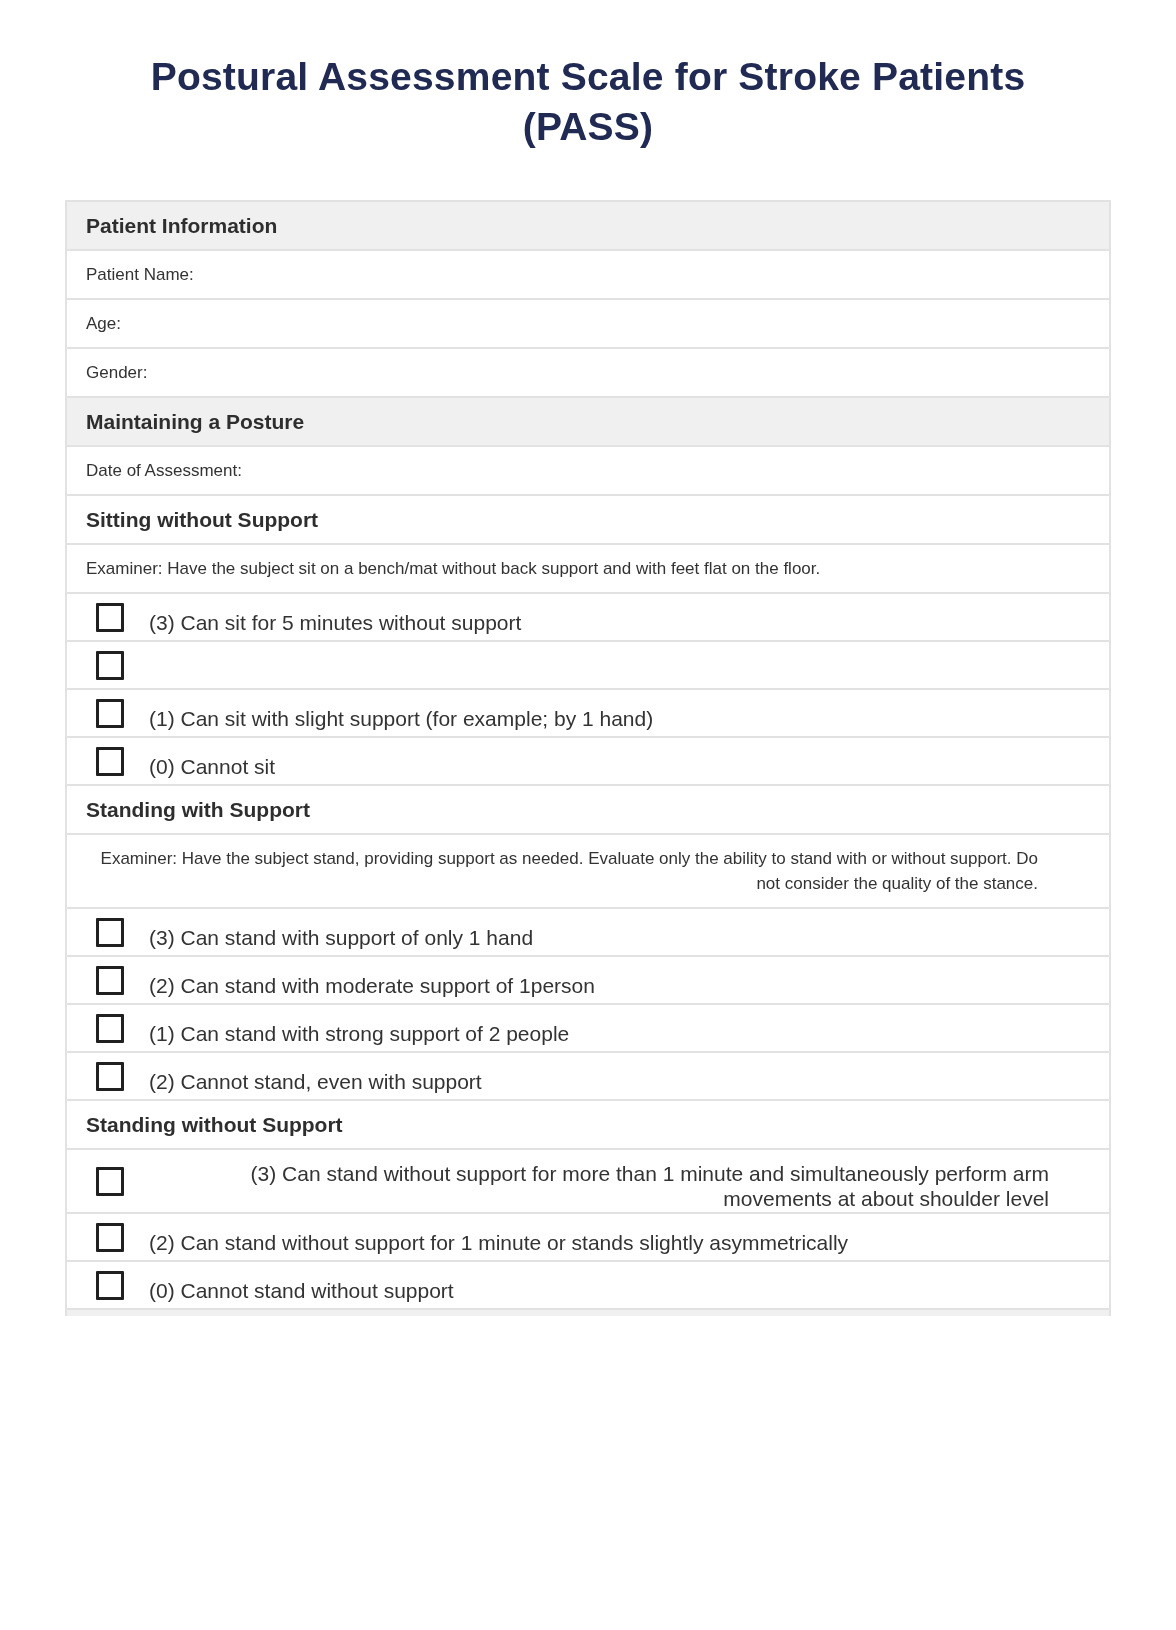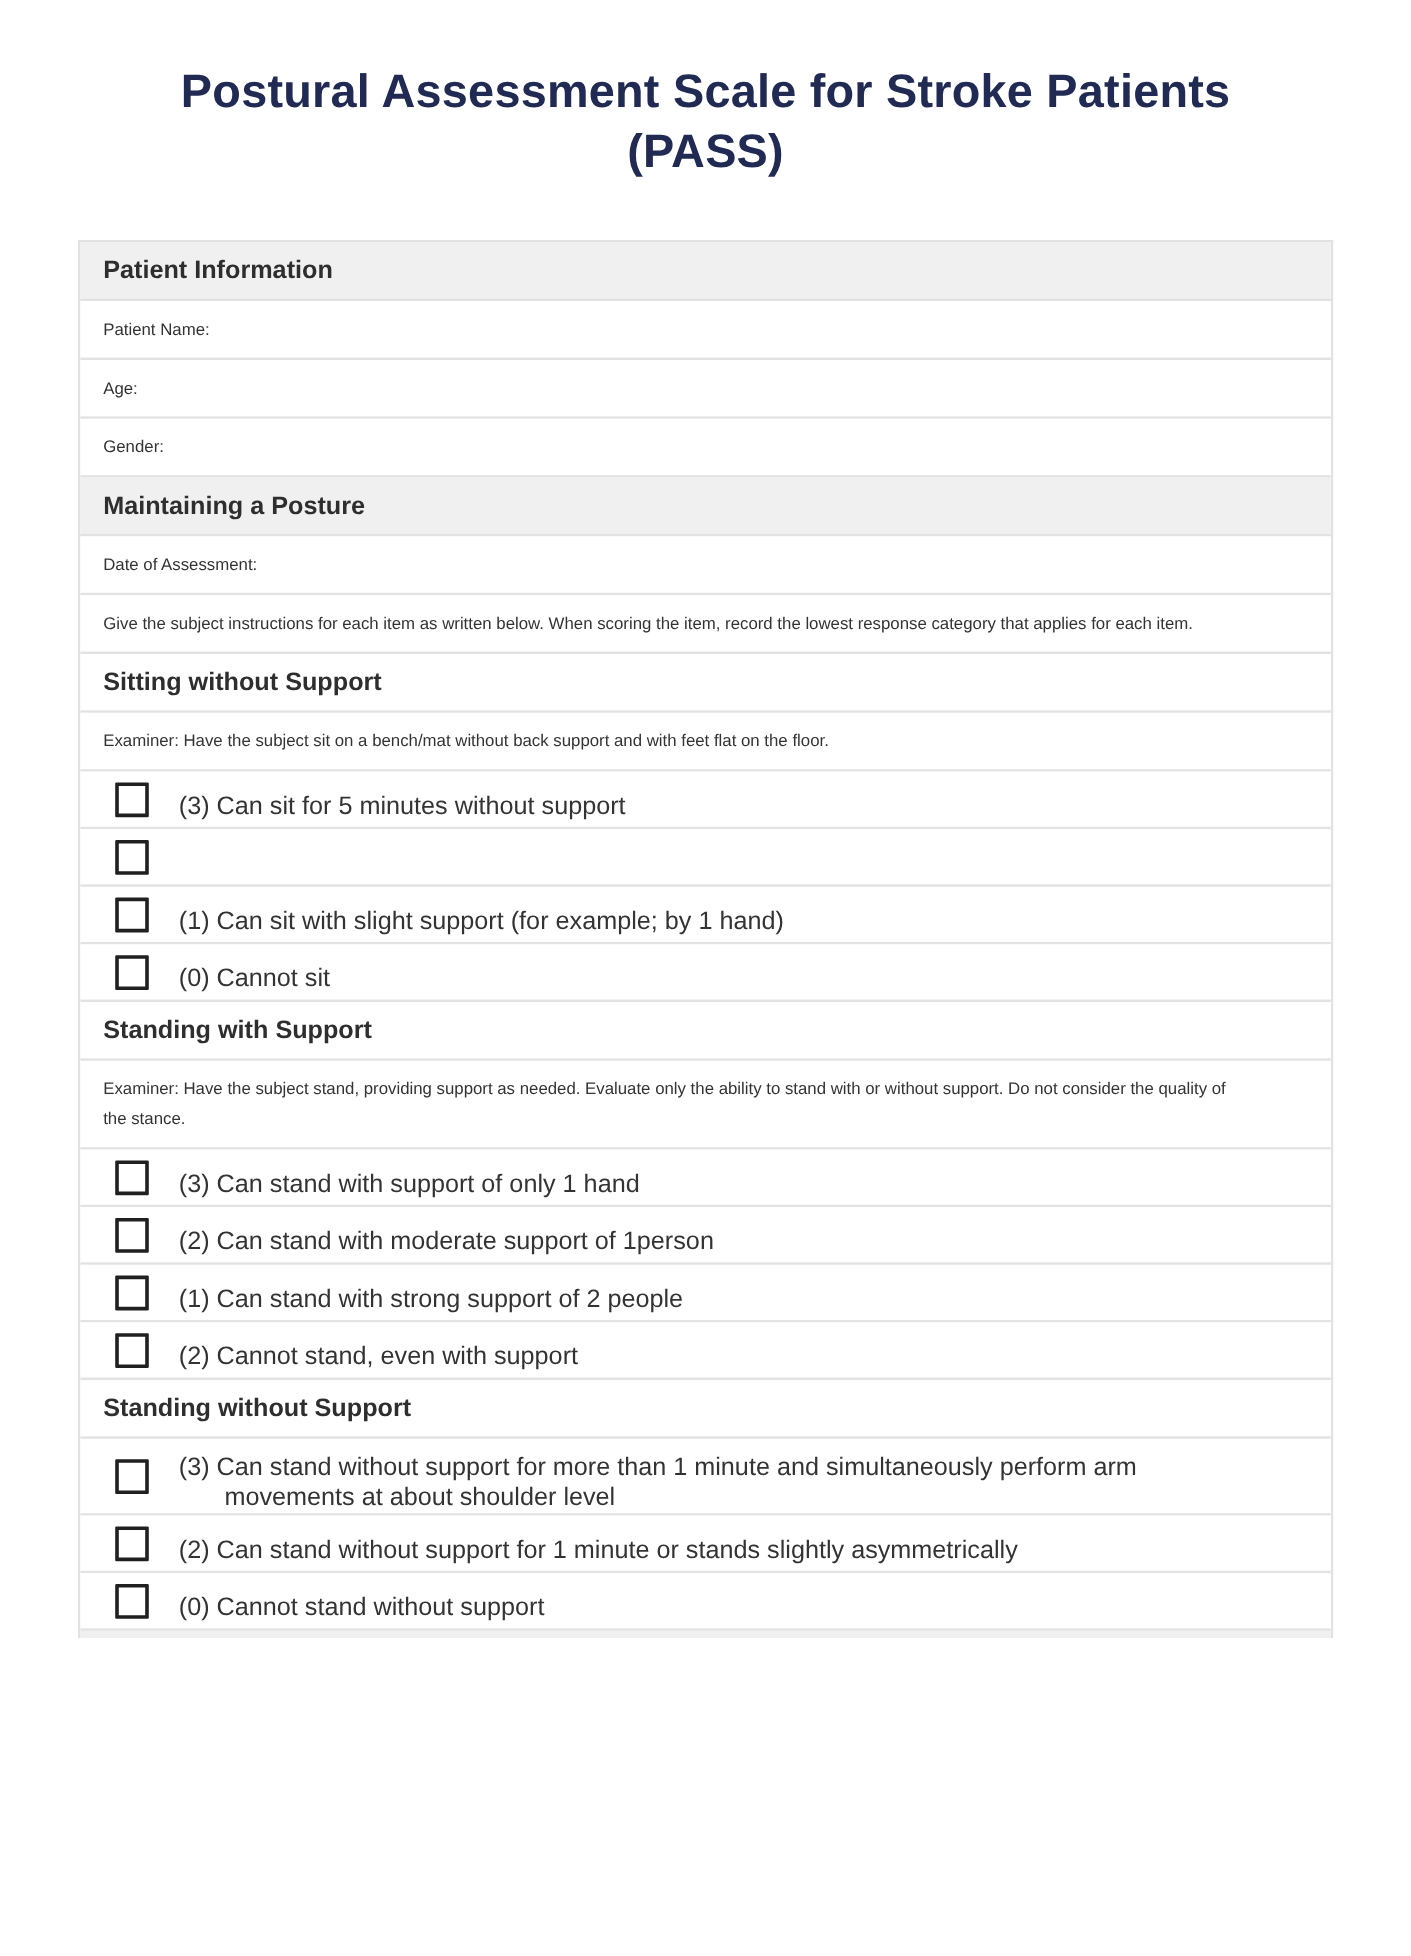--- a/index.html
+++ b/index.html
@@ -23,20 +23,21 @@
     line-height: 50px;
     font-weight: bold;
     letter-spacing: 0.2px;
   }
 
   .form-table {
     width: 1046px;
     margin: 48px auto 0 auto;
     border: 2px solid #e2e2e2;
     border-bottom: none;
+    text-align: right;
   }
 
   .row {
     display: flex;
     align-items: center;
     background: #ffffff;
     border-bottom: 2px solid #e2e2e2;
     padding: 0 14px 0 19px;
     min-height: 48px;
   }
@@ -45,21 +46,21 @@
 
   .hdr {
     font-weight: bold;
     font-size: 21px;
     line-height: 25px;
     padding: 11px 0;
     color: #2e2e2e;
   }
 
   .para {
-    font-size: 14px;
+    font-size: 17px;
     line-height: 25px;
     padding: 11px 0;
     max-width: 952px;
     color: #333333;
   }
 
   .row-option { padding-left: 29px; }
 
   .checkbox {
     flex: 0 0 auto;
@@ -114,23 +115,20 @@
     </div>
 
     <div class="row row-section-header">
       <span class="hdr">Maintaining a Posture</span>
     </div>
 
     <div class="row row-field">
       <span class="para">Date of Assessment:</span>
     </div>
 
-    <div class="row row-text">
-      <span class="para">Give the subject instructions for each item as written below. When scoring the item, record the lowest response category that applies for each item.</span>
-    </div>
 
     <div class="row row-subheader">
       <span class="hdr">Sitting without Support</span>
     </div>
 
     <div class="row row-text">
       <span class="para">Examiner: Have the subject sit on a bench/mat without back support and with feet flat on the floor.</span>
     </div>
 
     <div class="row row-option">

